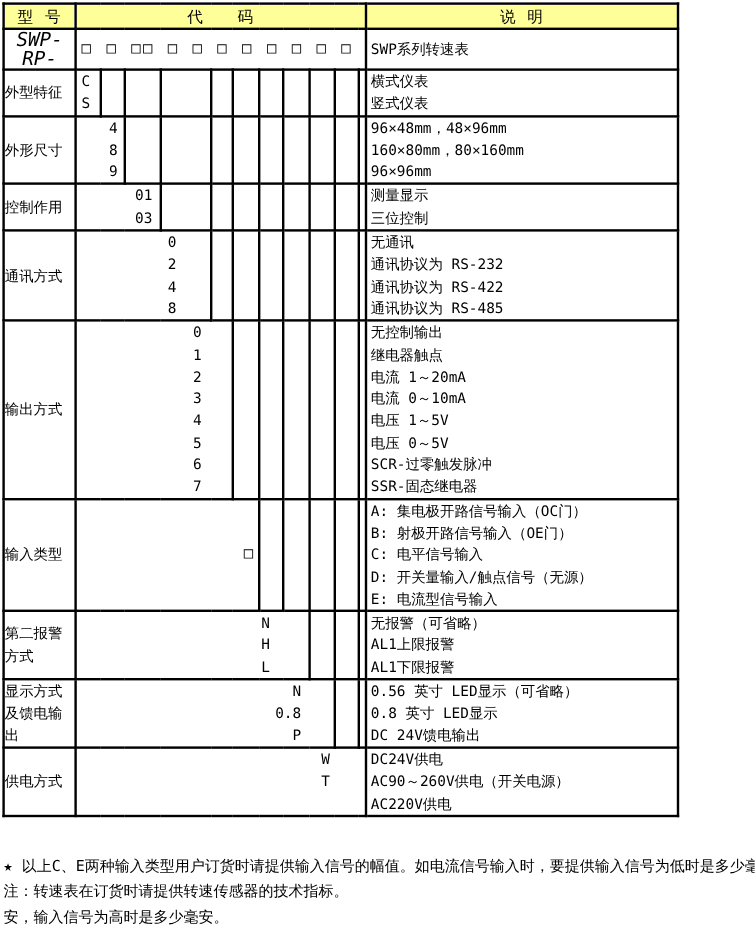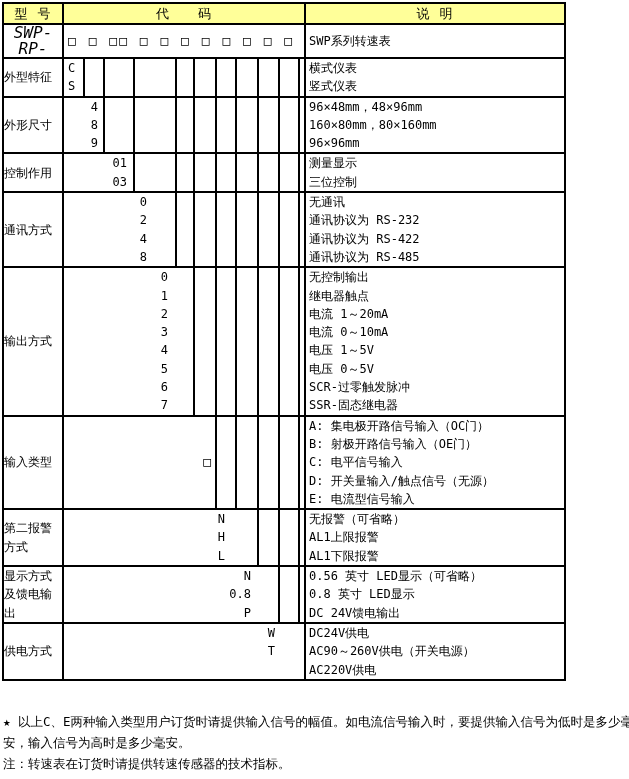--- a/index.html
+++ b/index.html
@@ -275,17 +275,17 @@
             <div class="line">DC24V供电</div>
             <div class="line">AC90～260V供电（开关电源）</div>
             <div class="line">AC220V供电</div>
           </td>
     </tr>
   </tbody>
     </table>
 
   <div class="notes">
       <div class="line">★ 以上C、E两种输入类型用户订货时请提供输入信号的幅值。如电流信号输入时，要提供输入信号为低时是多少毫</div>
+      <div class="line">注：转速表在订货时请提供转速传感器的技术指标。</div>
       <div class="line">安，输入信号为高时是多少毫安。</div>
-      <div class="line">注：转速表在订货时请提供转速传感器的技术指标。</div>
     </div>
 
 </div>
 
 </body></html>

